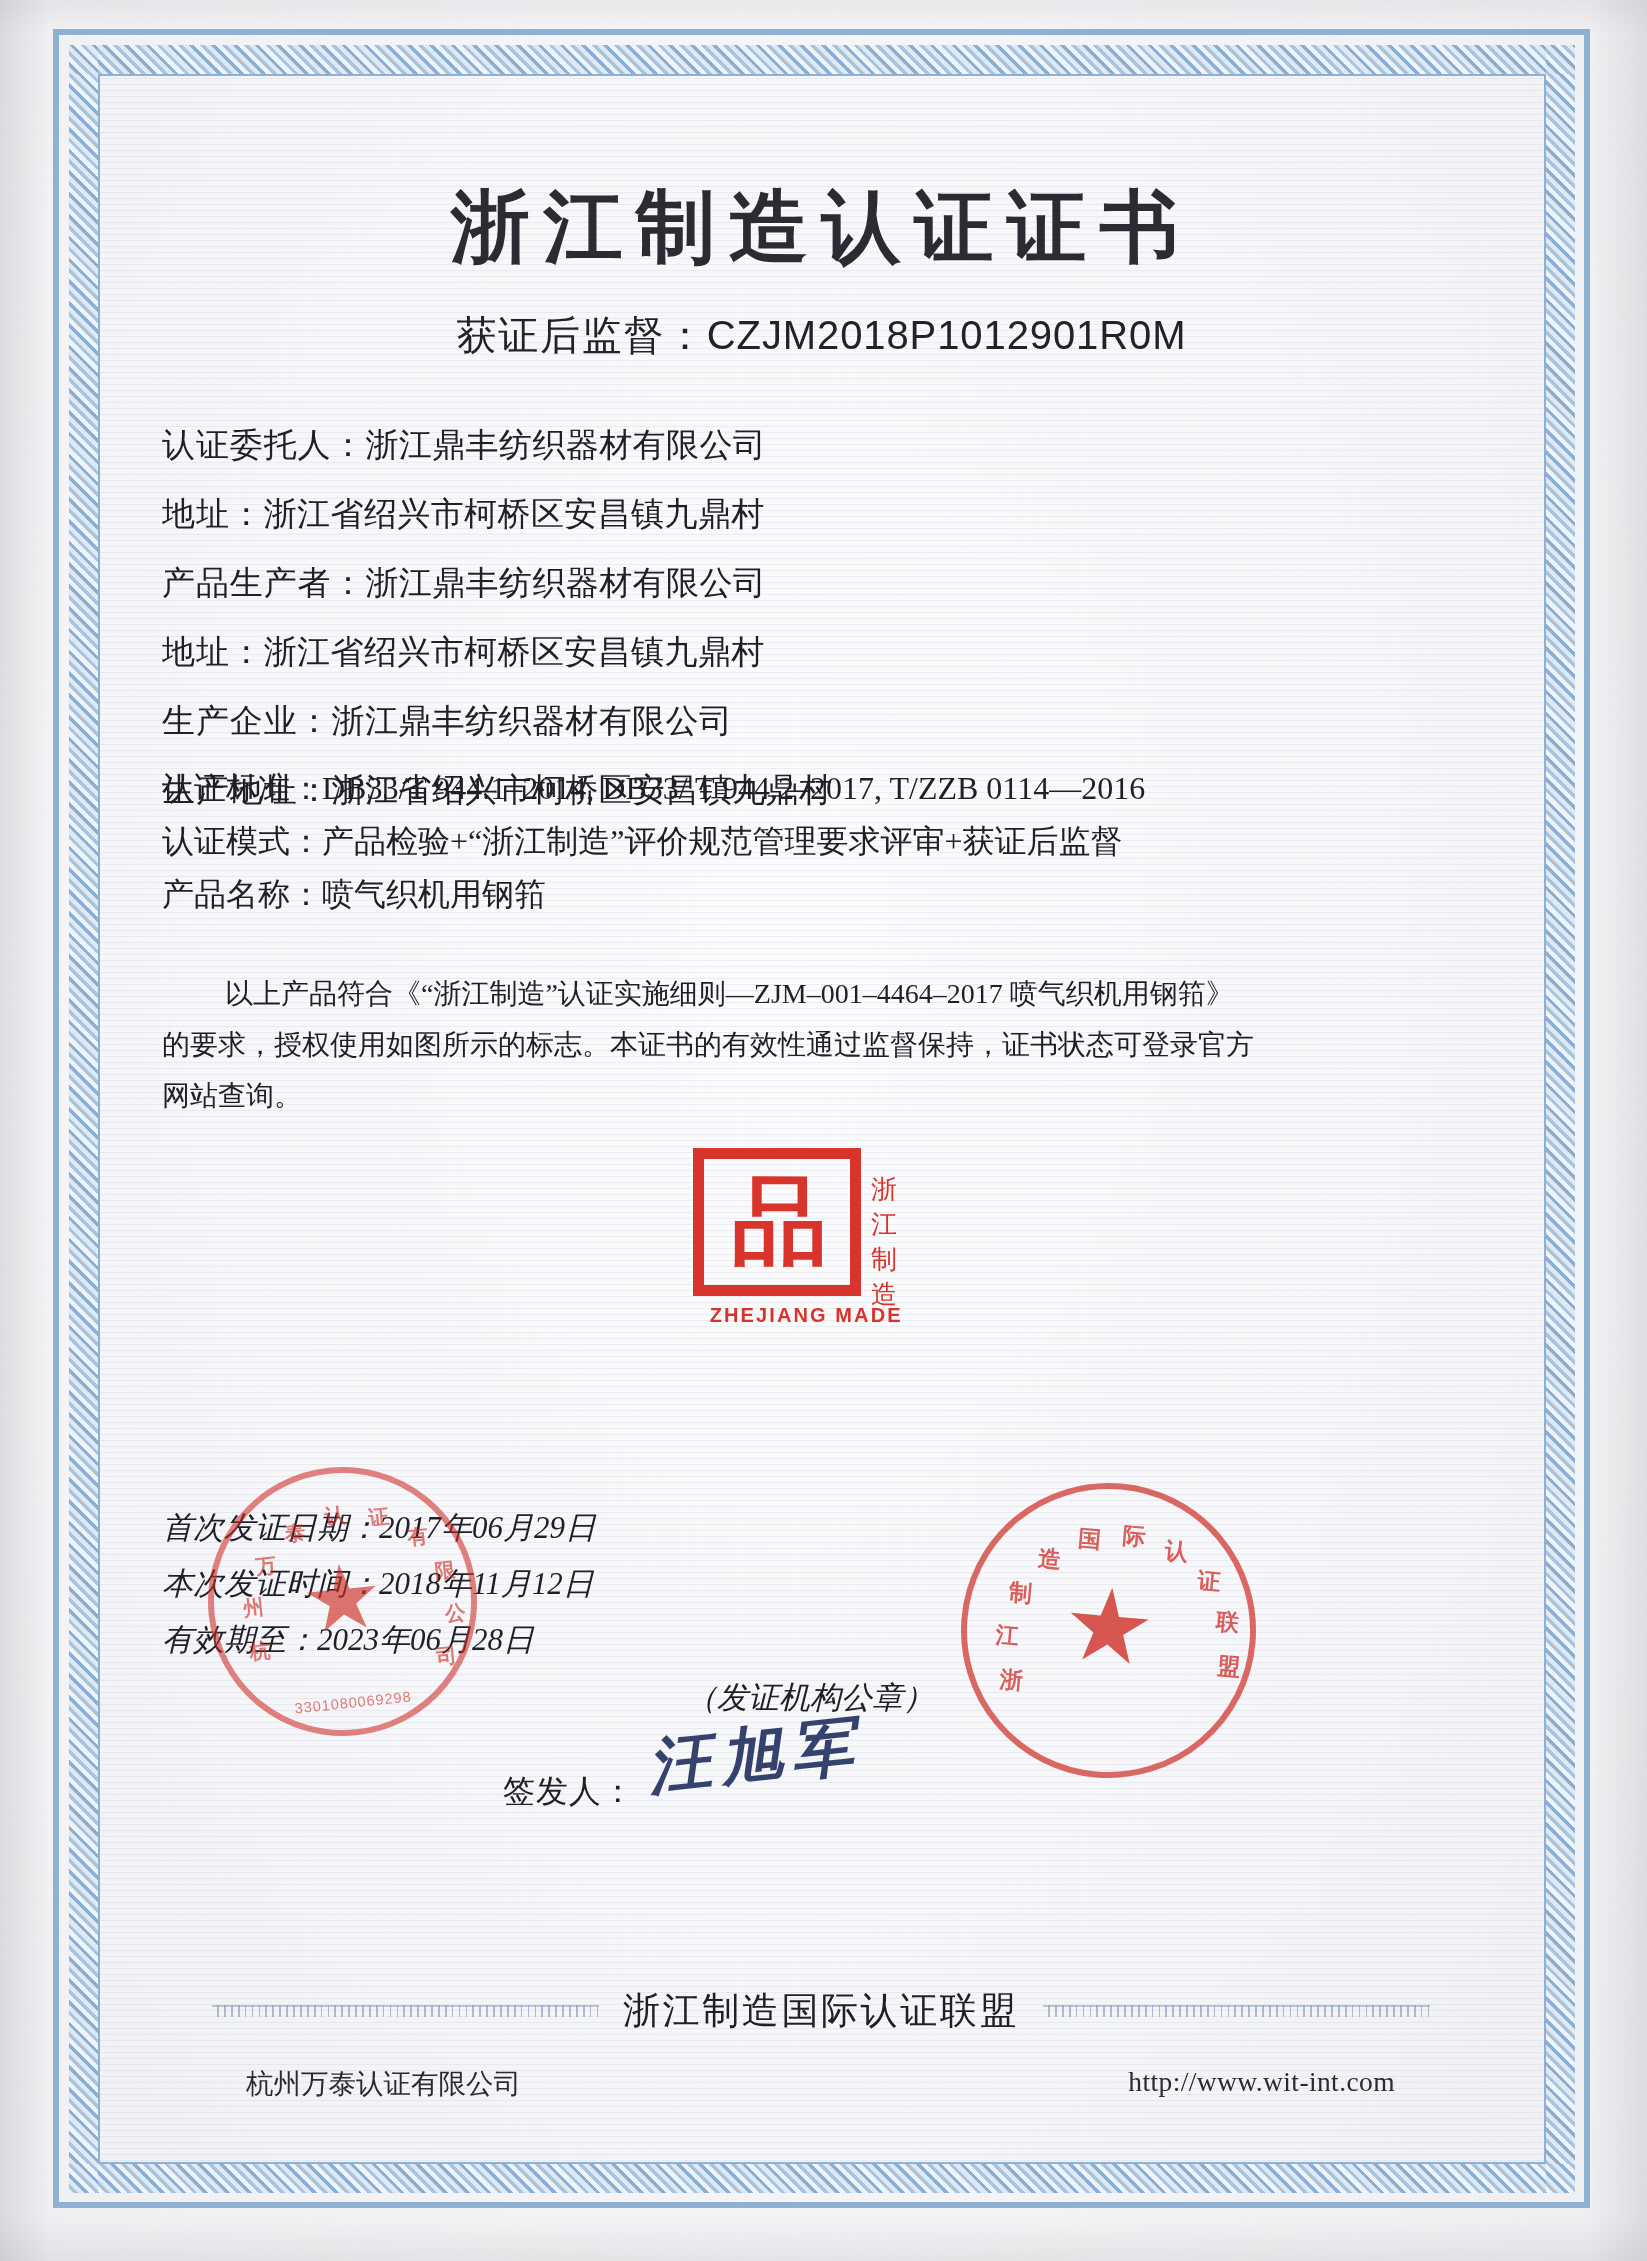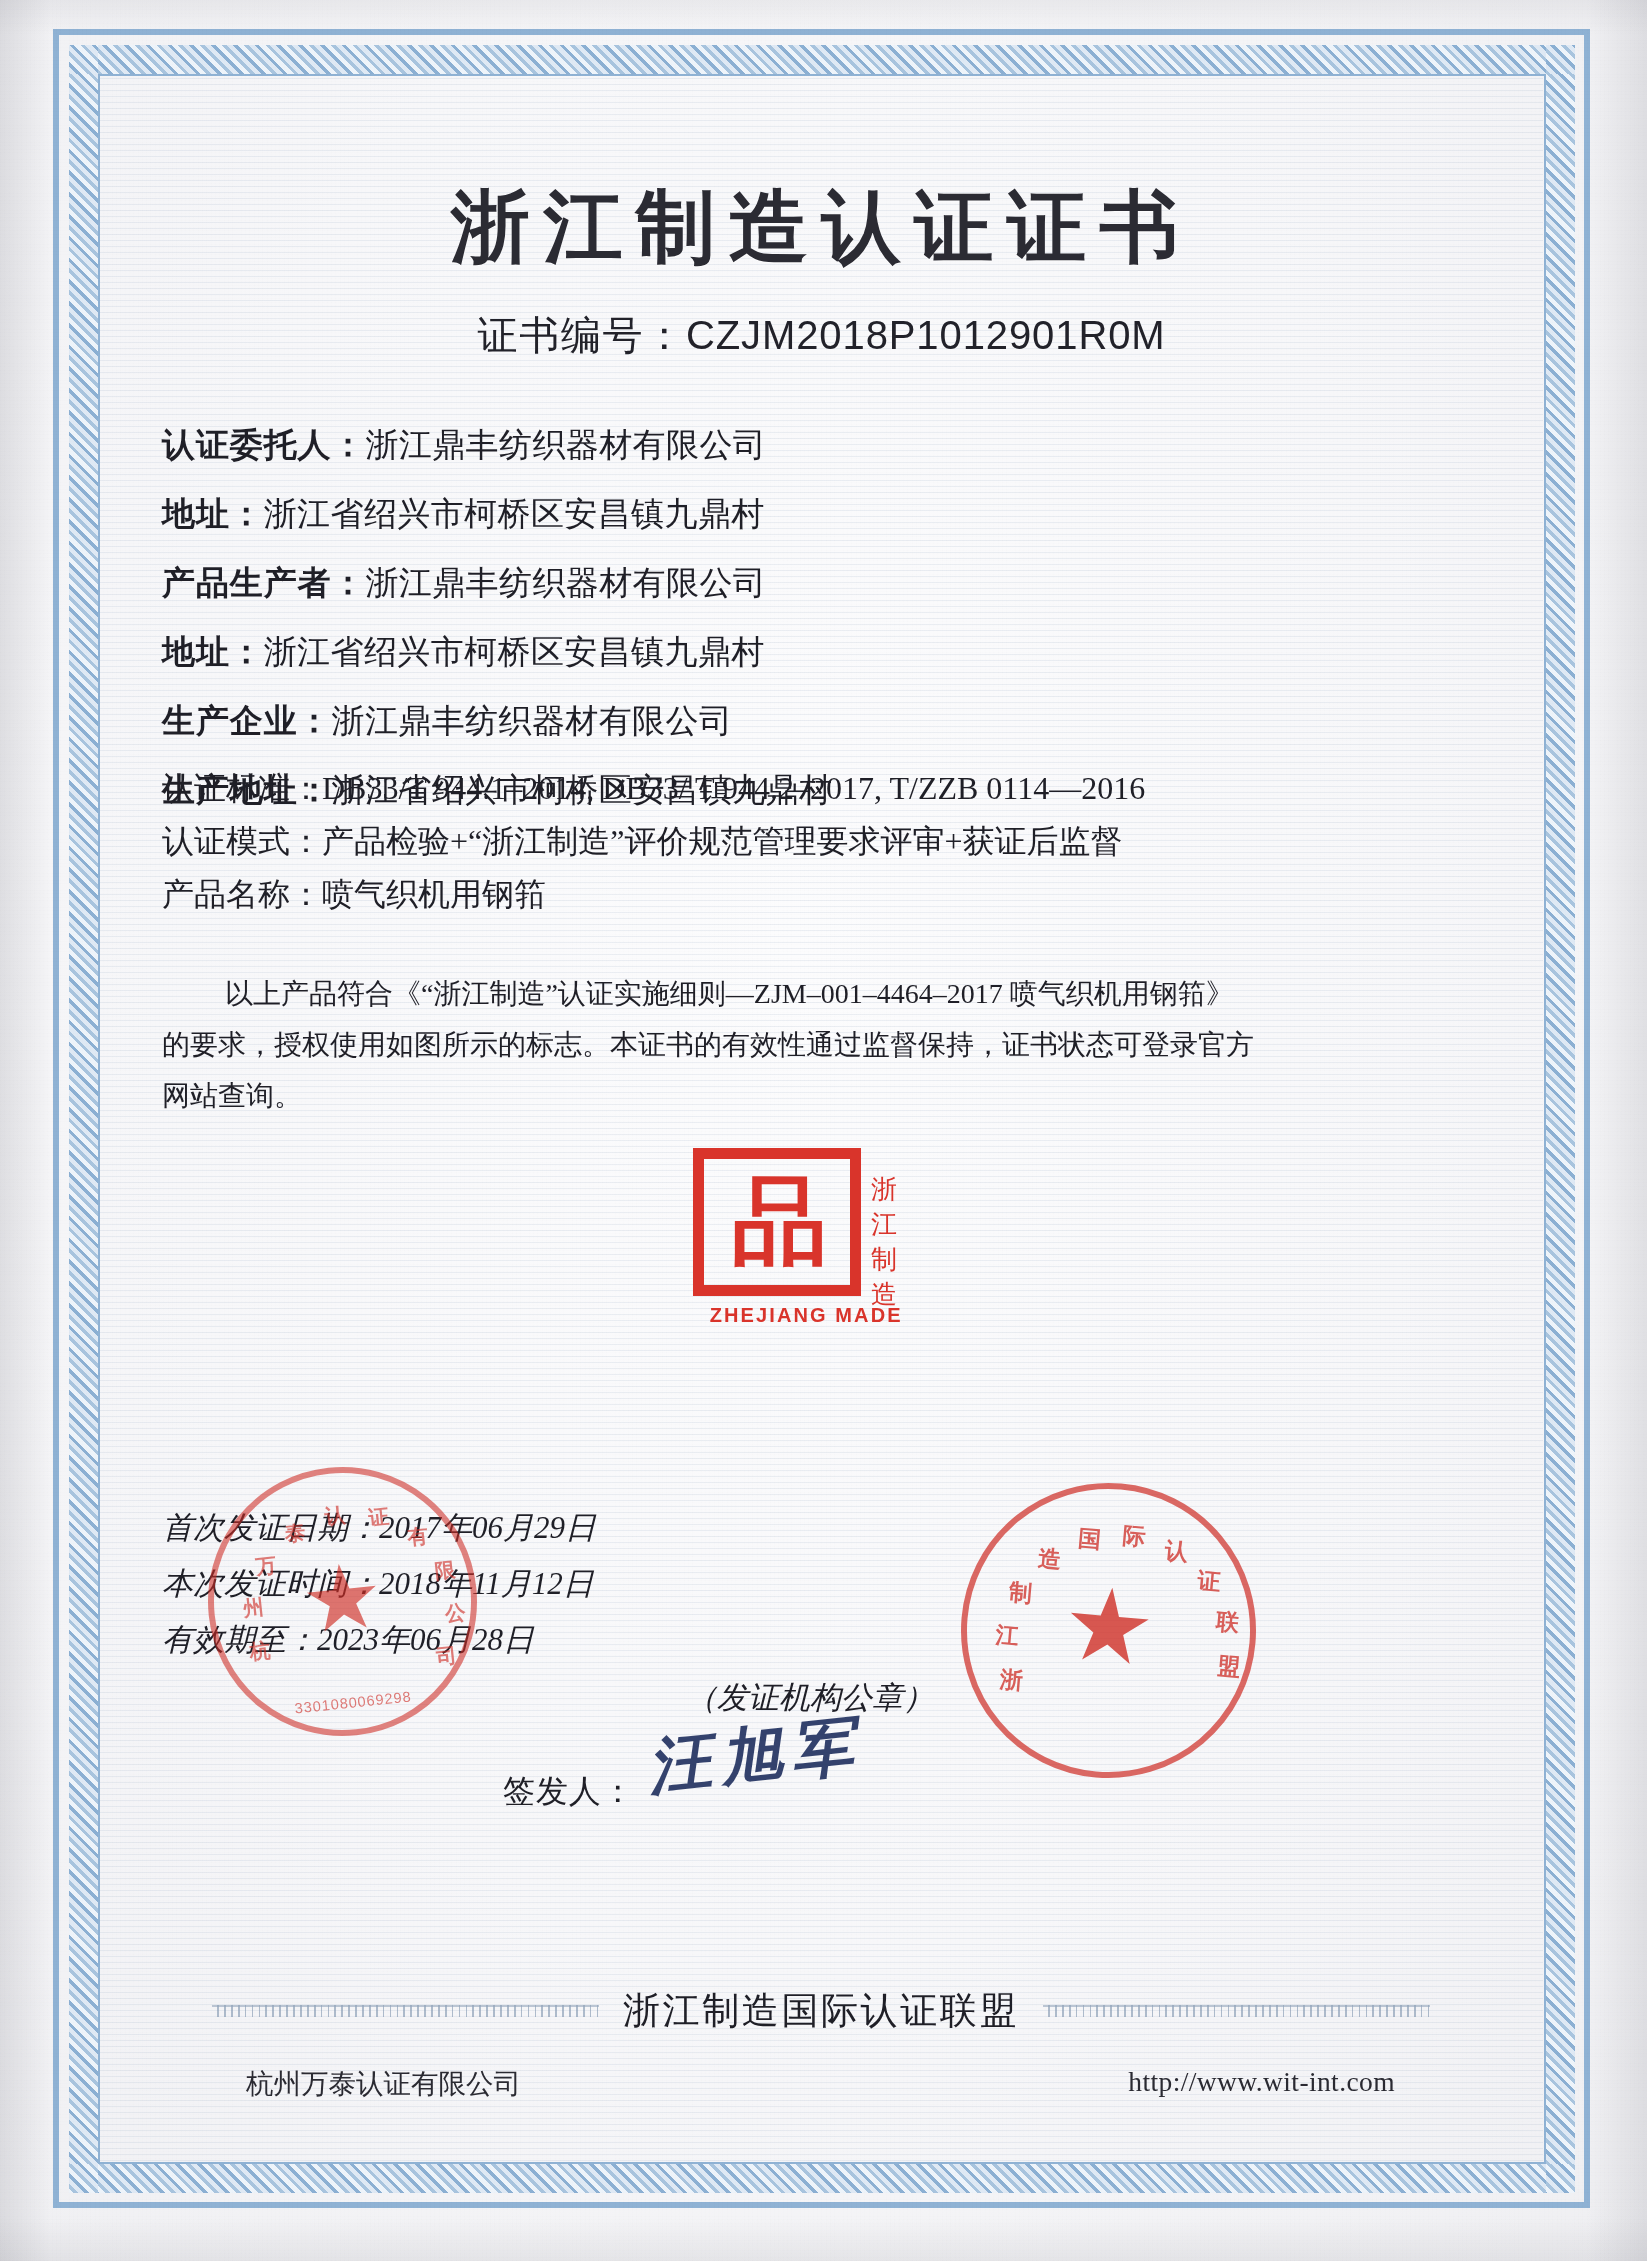--- a/index.html
+++ b/index.html
@@ -139,21 +139,21 @@
     top: 335px;
     width: 1321px;
   }
   .field-row {
     font-size: 33px;
     line-height: 69px;
     color: #1f1f27;
     white-space: nowrap;
     font-family: "Liberation Serif", serif;
   }
-  .field-row .label { letter-spacing: 0.9px; font-weight: bold; }
+  .field-row .label { letter-spacing: 0.9px; }
   .field-row .value { letter-spacing: 0.4px; }
 
   .specs {
     position: absolute;
     left: 62px;
     top: 686px;
     width: 1338px;
   }
   .spec-row {
     font-size: 32px;
@@ -414,21 +414,21 @@
   <div class="border-mask"></div>
   <div class="waves"></div>
 
   <div class="watermark"></div>
 
   <div class="content">
 
     <div class="cert-title">浙江制造认证证书</div>
 
     <div class="cert-number">
-      <span>证书编号：</span><span class="num">CZJM2018P1012901R0M</span>
+      <span>获证后监督：</span><span class="num">CZJM2018P1012901R0M</span>
     </div>
 
     <div class="fields">
       <div class="field-row">
         <span class="label">认证委托人：</span><span class="value">浙江鼎丰纺织器材有限公司</span>
       </div>
       <div class="field-row">
         <span class="label">地址：</span><span class="value">浙江省绍兴市柯桥区安昌镇九鼎村</span>
       </div>
       <div class="field-row">

